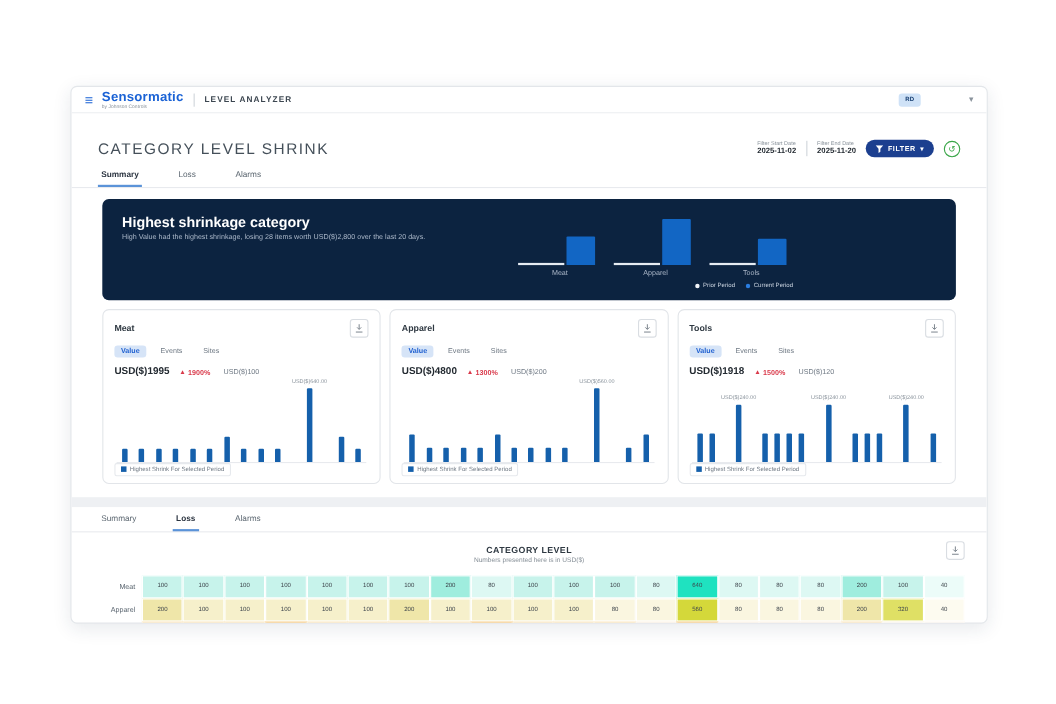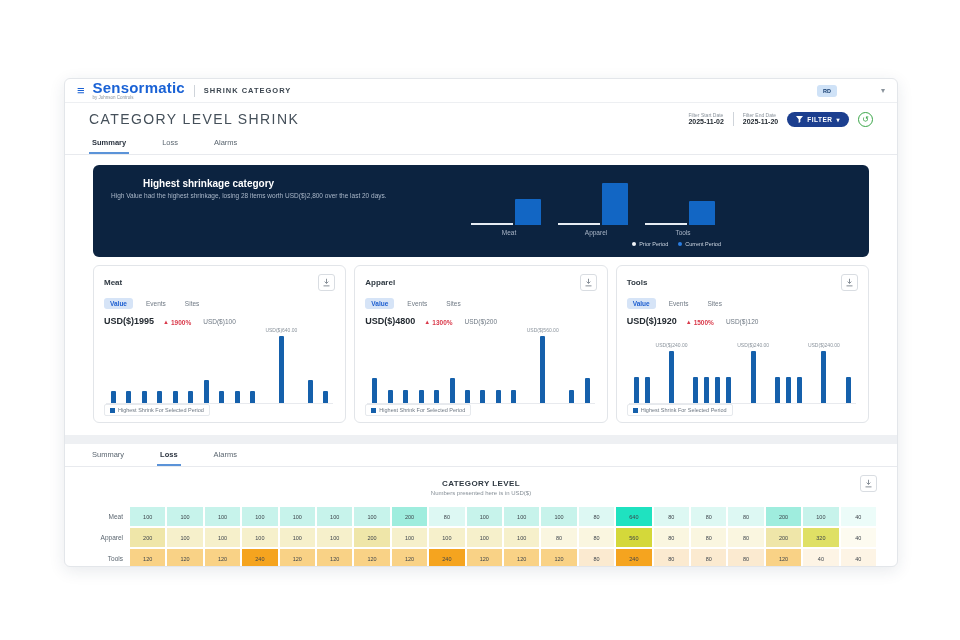--- a/index.html
+++ b/index.html
@@ -2,46 +2,46 @@
 <html><head>
 <meta charset="utf-8">
 <style>
   html,body{margin:0;padding:0;}
   body{width:960px;height:640px;background:#ffffff;font-family:"Liberation Sans",sans-serif;position:relative;overflow:hidden;-webkit-font-smoothing:antialiased;}
   .window{position:absolute;left:64px;top:78px;width:832px;height:487px;background:#fff;border:1px solid #e3e6ea;border-radius:6px;box-shadow:0 4px 16px rgba(25,45,75,.10);overflow:hidden;}
   
   .topbar{height:23px;display:flex;align-items:center;padding:0 12px;border-bottom:1px solid #edeff2;}
   .menu-ic{color:#1a62d5;font-size:13px;margin-right:8px;cursor:pointer;line-height:1;}
   .logo-wrap{display:flex;flex-direction:column;line-height:1;}
-  .logo{color:#1a62d5;font-size:15px;font-weight:bold;letter-spacing:.2px;}
+  .logo{color:#1a62d5;font-size:12px;font-weight:bold;letter-spacing:.2px;}
   .logo-sub{color:#8a939c;font-size:4.5px;margin-top:1px;}
   .tb-div{width:1px;height:12px;background:#cfd4da;margin:0 9px;}
   .app-title{font-size:7.5px;font-weight:bold;color:#3c4650;letter-spacing:1px;}
   .tb-spacer{flex:1;}
   .user-badge{background:#cfe2f7;color:#123a6e;font-size:5.5px;font-weight:bold;border-radius:3px;padding:3px 6px;cursor:pointer;}
   .tb-caret{color:#8a939c;font-size:8px;margin-left:44px;cursor:pointer;}
   
-  .pagehead{display:flex;align-items:center;padding:8px 24px 5px 24px;}
+  .pagehead{display:flex;align-items:flex-start;padding:8px 24px 5px 24px;margin-top:16px;}
   .page-title{flex:1;font-size:14px;color:#45505a;letter-spacing:1.4px;font-weight:500;}
   .filters{display:flex;align-items:center;gap:9px;}
   .fdate{display:flex;flex-direction:column;line-height:1.2;}
   .fdate .lab{font-size:5px;color:#8a939c;}
   .fdate .val{font-size:7px;font-weight:bold;color:#242b32;}
   .f-div{width:1px;height:14px;background:#cfd4da;}
   .filter-btn{display:flex;align-items:center;gap:4px;background:#1c3f8f;color:#fff;font-size:6.5px;font-weight:bold;letter-spacing:.5px;border-radius:9px;padding:4px 9px;cursor:pointer;}
   .filter-btn .caret{font-size:6px;}
   .reset-btn{width:13px;height:13px;border:1px solid #3aa648;border-radius:50%;color:#3aa648;font-size:8px;display:flex;align-items:center;justify-content:center;cursor:pointer;}
   
   .tabbar{display:flex;gap:30px;padding:0 24px;border-bottom:1px solid #e8eaee;}
   .tab{font-size:7.5px;color:#5b6670;padding:6px 3px 5px 3px;cursor:pointer;border-bottom:2px solid transparent;}
   .tab.active{color:#2b3440;font-weight:bold;border-bottom:2px solid #5b93d8;}
   
   .banner{margin:10px 28px 0 28px;background:#0c2340;border-radius:6px;padding:13px 18px 10px 18px;display:flex;}
   .banner-left{flex:1;max-width:360px;}
-  .bn-title{color:#fff;font-size:10px;font-weight:bold;margin-left:32px;}
+  .bn-title{color:#fff;font-size:13px;font-weight:bold;}
   .bn-text{color:#aab7c8;font-size:6.5px;line-height:1.5;margin-top:2px;max-width:330px;}
   .bn-block2{margin-top:13px;}
   .banner-right{width:250px;display:flex;flex-direction:column;justify-content:flex-end;}
   .mini-chart{display:flex;justify-content:space-between;align-items:flex-end;height:58px;}
   .mc-group{width:76px;}
   .mc-plot{position:relative;height:46px;}
   .mc-line{position:absolute;left:0;bottom:0;width:42px;height:2px;background:#e6ecf3;}
   .mc-bar{position:absolute;left:44px;bottom:0;width:26px;background:#1266c4;border-radius:1px 1px 0 0;}
   .mc-label{text-align:center;color:#a9b5c6;font-size:6.5px;margin-top:4px;}
   .mc-legend{display:flex;justify-content:flex-end;gap:10px;margin-top:5px;}
@@ -89,21 +89,21 @@
 
 <div class="window">
 
   <div class="topbar">
     <span class="menu-ic">≡</span>
     <span class="logo-wrap">
       <span class="logo">Sensormatic</span>
       <span class="logo-sub">by Johnson Controls</span>
     </span>
     <span class="tb-div"></span>
-    <span class="app-title">SHRINK CATEGORY</span>
+    <span class="app-title">LEVEL ANALYZER</span>
     <span class="tb-spacer"></span>
     <span class="user-badge">RD</span>
     <span class="tb-caret">▾</span>
   </div>
 
   <div class="pagehead">
     <div class="page-title">CATEGORY LEVEL SHRINK</div>
     <div class="filters">
       <div class="fdate">
         <span class="lab">Filter Start Date</span>
@@ -317,21 +317,21 @@
               <path d="M2 10.5h8" stroke="#7a838c" stroke-width="1.2"></path>
             </svg>
           </div>
         </div>
         <div class="pills">
           <span class="pill active">Value</span>
           <span class="pill">Events</span>
           <span class="pill">Sites</span>
         </div>
         <div class="stats">
-          <span class="stat-val">USD($)1920</span>
+          <span class="stat-val">USD($)1918</span>
           <span class="stat-delta"><span class="tri">▲</span>1500%</span>
           <span class="stat-prior">USD($)120</span>
         </div>
         <div class="card-chart">
           <div class="bars">
             <div class="bar-cell">
               <div class="bar" style="height:26px"></div>
             </div>
             <div class="bar-cell">
               <div class="bar" style="height:26px"></div>

